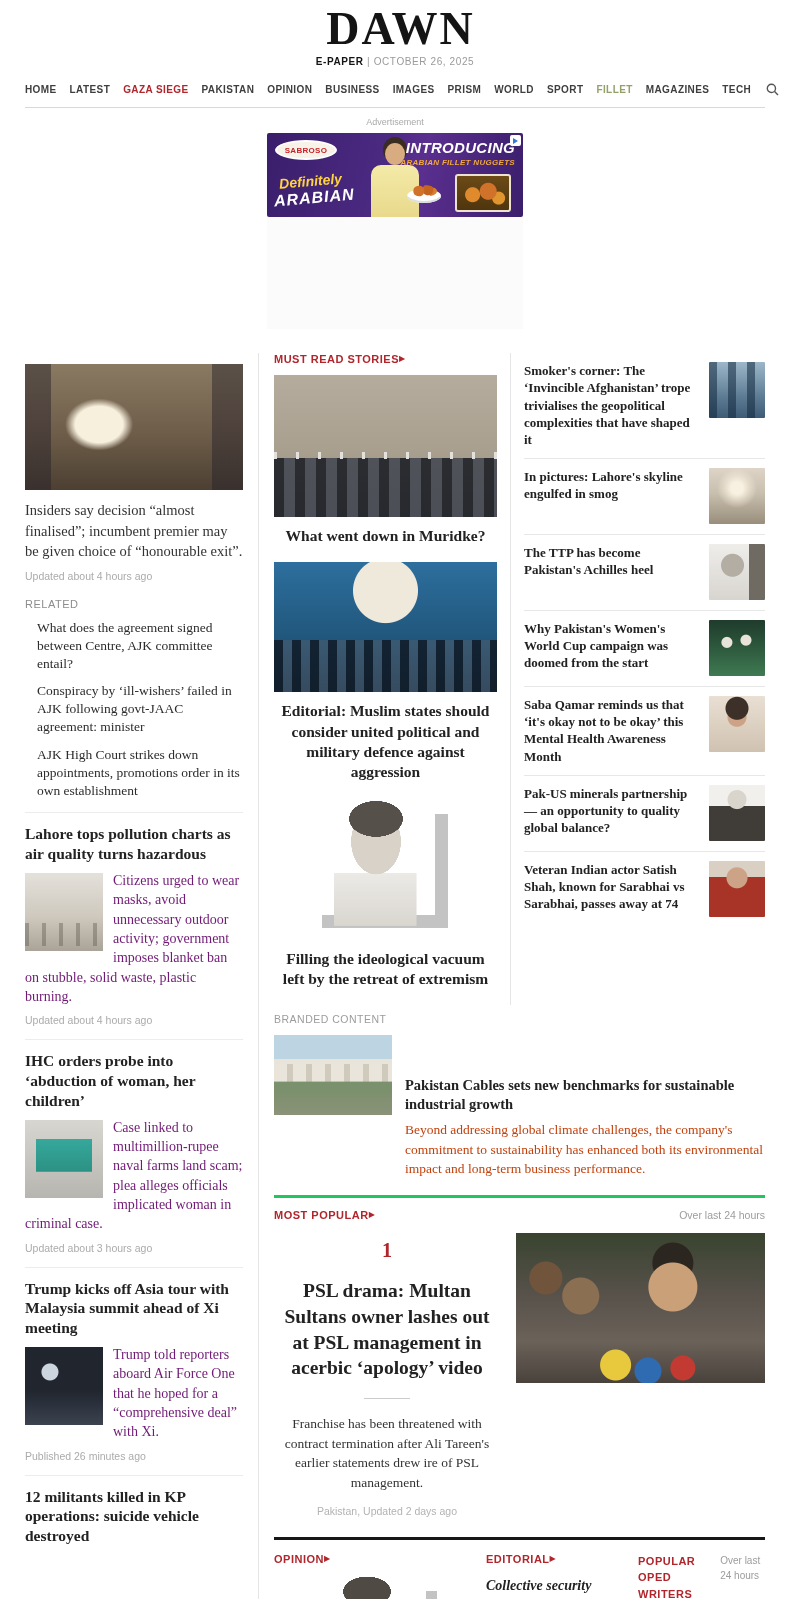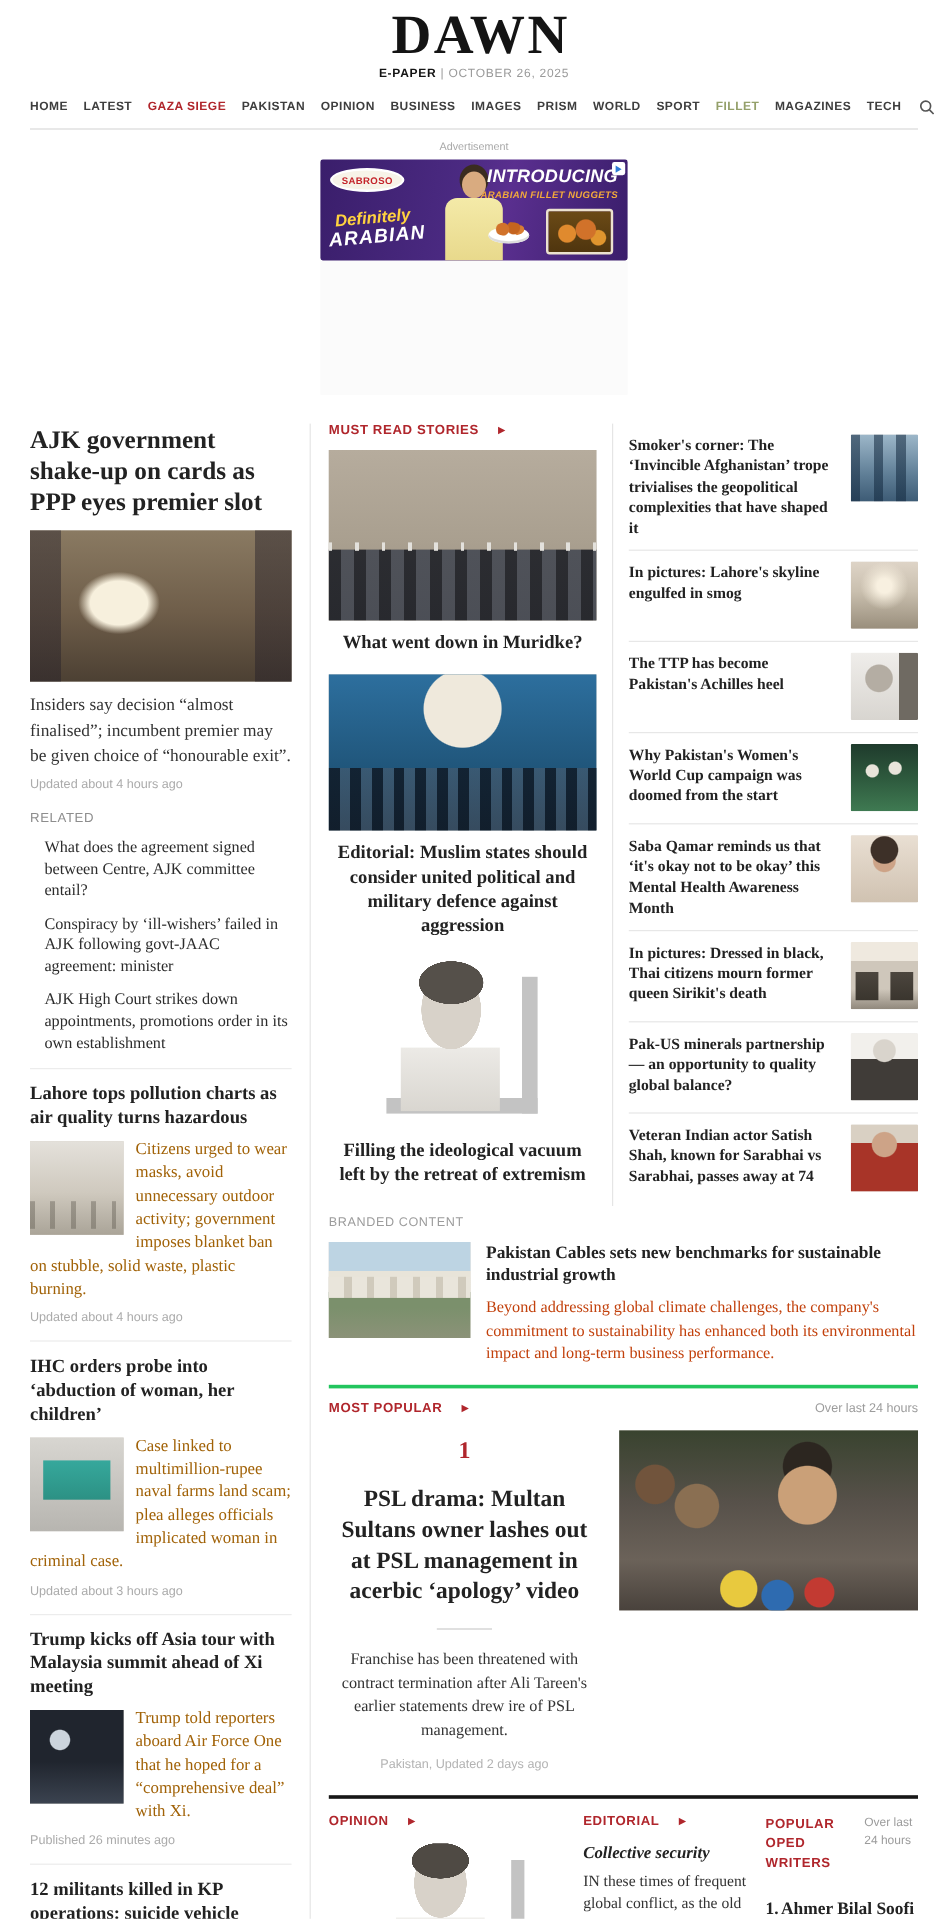--- a/index.html
+++ b/index.html
@@ -72,28 +72,28 @@
   .lead-title { font-size:21px; font-weight:bold; line-height:1.24; cursor:pointer; }
   .lead-img { height:126px; margin:11px 0 10px; cursor:pointer; }
   .standfirst { font-size:14.5px; line-height:1.42; color:#333; }
   .time { font-family:"Liberation Sans",sans-serif; font-size:10.5px; color:#ababab; margin-top:8px; }
   .rel-label { font-family:"Liberation Sans",sans-serif; font-size:11px; color:#8d8d8d;
     letter-spacing:.5px; margin:16px 0 9px; }
   .rel-link { font-size:13.5px; line-height:1.32; color:#2c2c2c; padding-left:12px; margin-bottom:10px; cursor:pointer; }
   .story { border-top:1px solid #ececec; margin-top:13px; padding-top:11px; }
   .story-title { font-size:15.5px; font-weight:bold; line-height:1.28; margin-bottom:7px; cursor:pointer; }
   .thumb { float:left; width:78px; height:78px; margin:2px 10px 3px 0; cursor:pointer; }
-  .story-text { font-size:14px; line-height:1.38; color:#a16207; }
+  .story-text { font-size:14px; line-height:1.38; color:#701a75; }
   .clear { clear:both; }
 
   
   .midrail { display:flex; }
   .col-mid { width:236px; flex:none; padding-right:13px; }
   .col-rail { flex:1; border-left:1px solid #e5e5e5; padding-left:13px; min-width:0; }
-  .sec-head { display:flex; align-items:center; gap:16px; cursor:pointer; }
+  .sec-head { display:flex; align-items:center; gap:0; cursor:pointer; }
   .sec-label { font-family:"Liberation Sans",sans-serif; font-size:11px; font-weight:bold;
     color:#b0262c; letter-spacing:.5px; }
   .arr { color:#b0262c; font-size:8px; line-height:1; font-family:"DejaVu Sans",sans-serif; }
   .mr-img1 { height:142px; margin-top:10px; cursor:pointer; }
   .mr-img2 { height:130px; cursor:pointer; }
   .mr-cap { text-align:center; font-size:15.5px; font-weight:bold; line-height:1.3;
     margin:9px 4px 16px; cursor:pointer; }
   .portrait-box { position:relative; width:176px; height:142px; margin:4px auto 0; background:#fff; cursor:pointer; }
   .pb-vbar { position:absolute; right:26px; top:16px; bottom:12px; width:13px; background:#c3c3c3; }
   .pb-hbar { position:absolute; left:24px; right:26px; bottom:12px; height:13px; background:#c3c3c3; }
@@ -172,21 +172,21 @@
 
   
   .branded { margin-top:8px; }
   .branded-label { font-family:"Liberation Sans",sans-serif; font-size:10.5px; color:#9c9c9c;
     letter-spacing:.5px; margin-bottom:10px; }
   .branded-row { display:flex; gap:13px; cursor:pointer; }
   .branded-img { width:118px; height:80px; flex:none; background-image:
       repeating-linear-gradient(90deg,#e9e5db 0 13px,#d0cabc 13px 19px),
       linear-gradient(180deg,#bdd4e3 0 30%,#e8e4d9 30% 52%,#7b906c 52% 68%,#8b9278 100%);
     background-size:100% 22%,100% 100%; background-position:0 46%,0 0; }
-  .branded-title { font-size:14.5px; font-weight:bold; line-height:1.3; margin-bottom:6px; }
+  .branded-title { font-size:14.5px; font-weight:bold; line-height:1.3; margin-bottom:6px;margin-top:41px; }
   .branded-body { font-size:13.5px; line-height:1.45; color:#c2410c; }
 
   
   .mostpop { margin-top:16px; border-top:3px solid #22c55e; padding-top:11px; }
   .mp-head { display:flex; justify-content:space-between; align-items:center; }
   .mp-period { font-family:"Liberation Sans",sans-serif; font-size:10.5px; color:#9c9c9c; }
   .mp-row { display:flex; gap:16px; margin-top:12px; }
   .mp-left { width:226px; flex:none; text-align:center; }
   .mp-rank { color:#b0262c; font-size:20px; font-weight:bold; margin:6px 0 16px; }
   .mp-title { font-size:19.5px; font-weight:bold; line-height:1.33; cursor:pointer; }
@@ -281,21 +281,20 @@
     <div class="ad-intro2">ARABIAN FILLET NUGGETS</div>
     <div class="ad-pack"></div>
     <div class="ad-choice"></div>
   </div>
   <div class="ad-rest"></div>
 </div>
 
 <div class="main wrap">
 
   <div class="col-left">
-    <h1 class="lead-title">AJK government shake-up on cards as PPP eyes premier slot</h1>
     <div class="lead-img ph img-ajk"></div>
     <p class="standfirst">Insiders say decision “almost finalised”; incumbent premier may be given choice of “honourable exit”.</p>
     <div class="time">Updated about 4 hours ago</div>
 
     <div class="rel-label">RELATED</div>
     <div class="rel-link">What does the agreement signed between Centre, AJK committee entail?</div>
     <div class="rel-link">Conspiracy by ‘ill-wishers’ failed in AJK following govt-JAAC agreement: minister</div>
     <div class="rel-link">AJK High Court strikes down appointments, promotions order in its own establishment</div>
 
     <div class="story">
@@ -366,24 +365,20 @@
         </div>
         <div class="rail-item">
           <div class="rail-title">Why Pakistan's Women's World Cup campaign was doomed from the start</div>
           <div class="rail-thumb ph t-cricket"></div>
         </div>
         <div class="rail-item">
           <div class="rail-title">Saba Qamar reminds us that ‘it's okay not to be okay’ this Mental Health Awareness Month</div>
           <div class="rail-thumb ph t-saba"></div>
         </div>
         <div class="rail-item">
-          <div class="rail-title">In pictures: Dressed in black, Thai citizens mourn former queen Sirikit's death</div>
-          <div class="rail-thumb ph t-thai"></div>
-        </div>
-        <div class="rail-item">
           <div class="rail-title">Pak-US minerals partnership — an opportunity to quality global balance?</div>
           <div class="rail-thumb ph t-minerals"></div>
         </div>
         <div class="rail-item">
           <div class="rail-title">Veteran Indian actor Satish Shah, known for Sarabhai vs Sarabhai, passes away at 74</div>
           <div class="rail-thumb ph t-satish"></div>
         </div>
       </div>
     </div>
 

